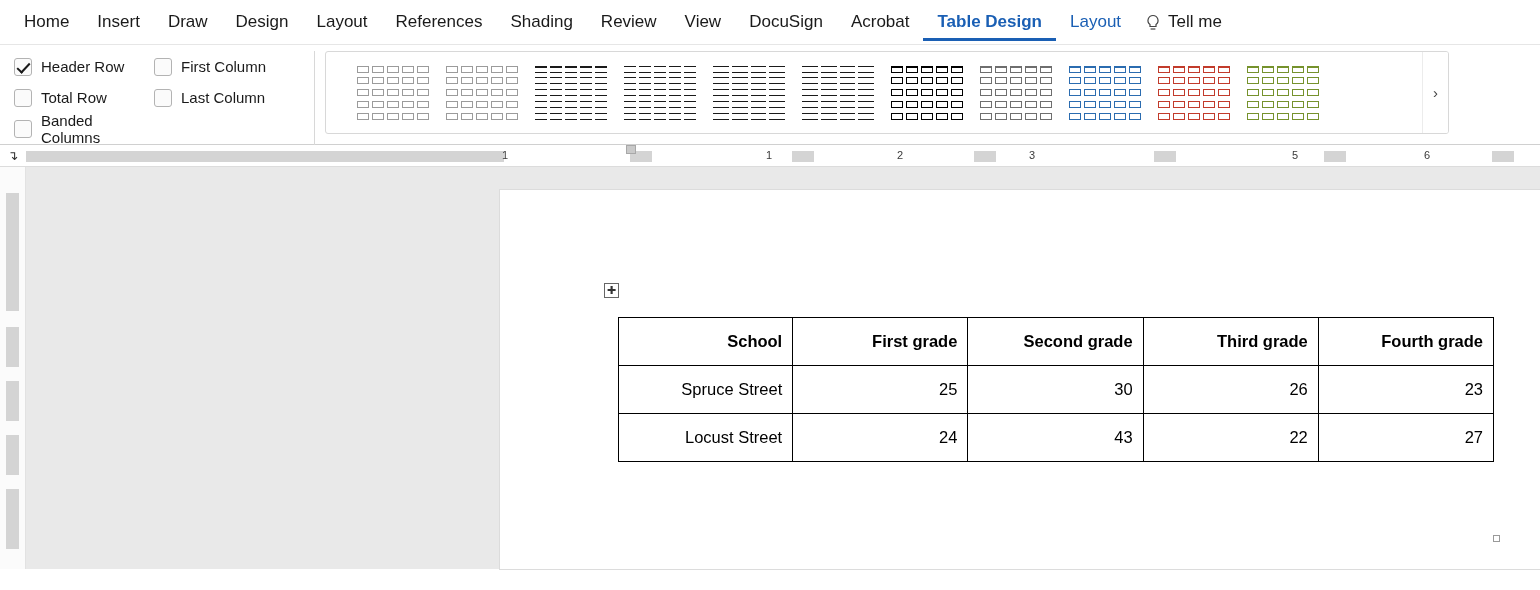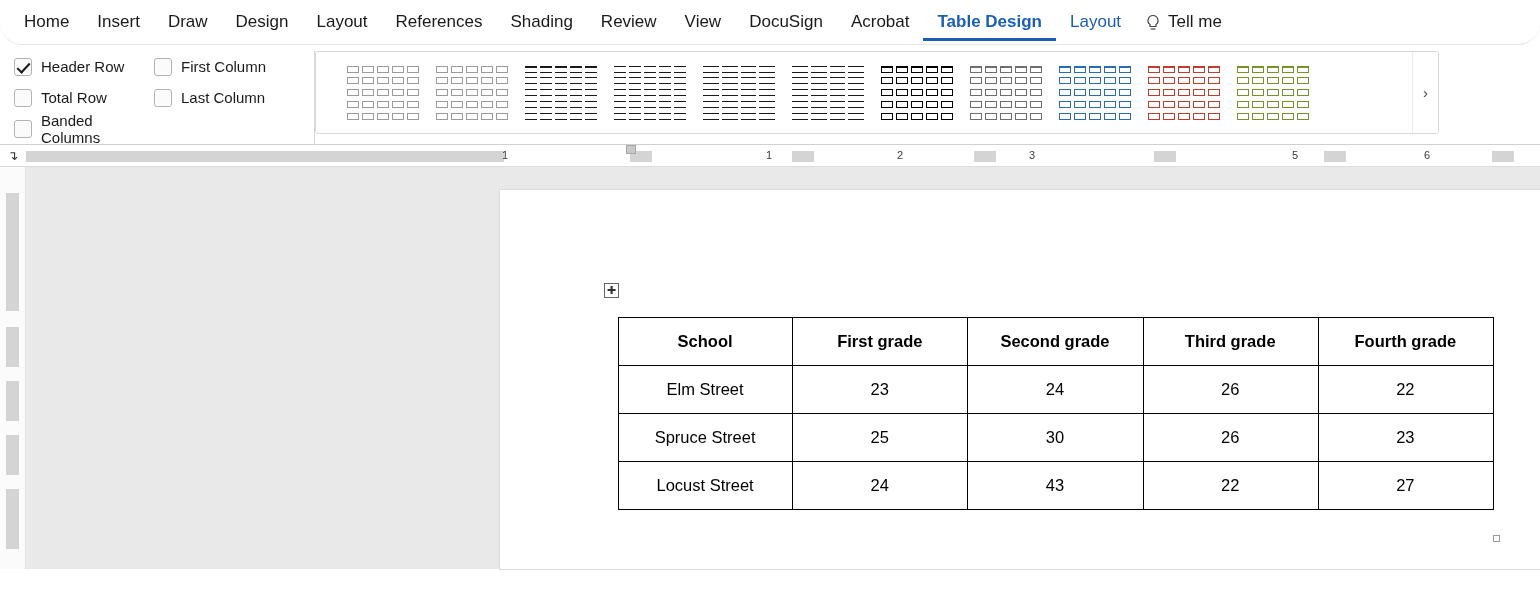--- a/index.html
+++ b/index.html
@@ -12,21 +12,20 @@
   }
 
   
   .ribbon-tabs {
     display: flex;
     align-items: center;
     height: 45px;
     padding: 0 10px;
     background: #ffffff;
     border-bottom: 1px solid #e6e6e6;
-    border-radius: 22px;
   }
   .ribbon-tab {
     font-size: 17px;
     color: #1a1a1a;
     padding: 8px 14px;
     white-space: nowrap;
     cursor: default;
   }
   .ribbon-tab.active {
     color: #1a5fb4;
@@ -60,20 +59,21 @@
     padding: 6px 0 0 14px;
   }
 
   .options-group {
     display: grid;
     grid-template-columns: 140px 150px;
     grid-auto-rows: 31px;
     align-content: start;
     border-right: 1px solid #d8d8d8;
     padding-right: 10px;
+    margin-right: 10px;
     height: 94px;
   }
   .opt {
     display: flex;
     align-items: center;
     gap: 9px;
     font-size: 15px;
     color: #1a1a1a;
   }
   .cbox {
@@ -262,21 +262,21 @@
     top: 127px;
     width: 876px;
     border-collapse: collapse;
     background: #ffffff;
   }
   table.doc-table td, table.doc-table th {
     border: 1px solid #000000;
     padding: 10px 10px 10px 9px;
     font-size: 16.5px;
     color: #000;
-    text-align: center;
+    text-align: right;
     height: 48px;
     vertical-align: middle;
   }
   table.doc-table th {
     font-weight: bold;
   }
   .col-school { width: 175px; }
   .col-data { width: 176px; }
 
   .resize-grip {
@@ -781,27 +781,20 @@
         <tr>
           <th class="col-school">School</th>
           <th class="col-data">First grade</th>
           <th class="col-data">Second grade</th>
           <th class="col-data">Third grade</th>
           <th class="col-data">Fourth grade</th>
         </tr>
       </thead>
       <tbody>
         <tr>
-          <td>Elm Street</td>
-          <td>23</td>
-          <td>24</td>
-          <td>26</td>
-          <td>22</td>
-        </tr>
-        <tr>
           <td>Spruce Street</td>
           <td>25</td>
           <td>30</td>
           <td>26</td>
           <td>23</td>
         </tr>
         <tr>
           <td>Locust Street</td>
           <td>24</td>
           <td>43</td>

